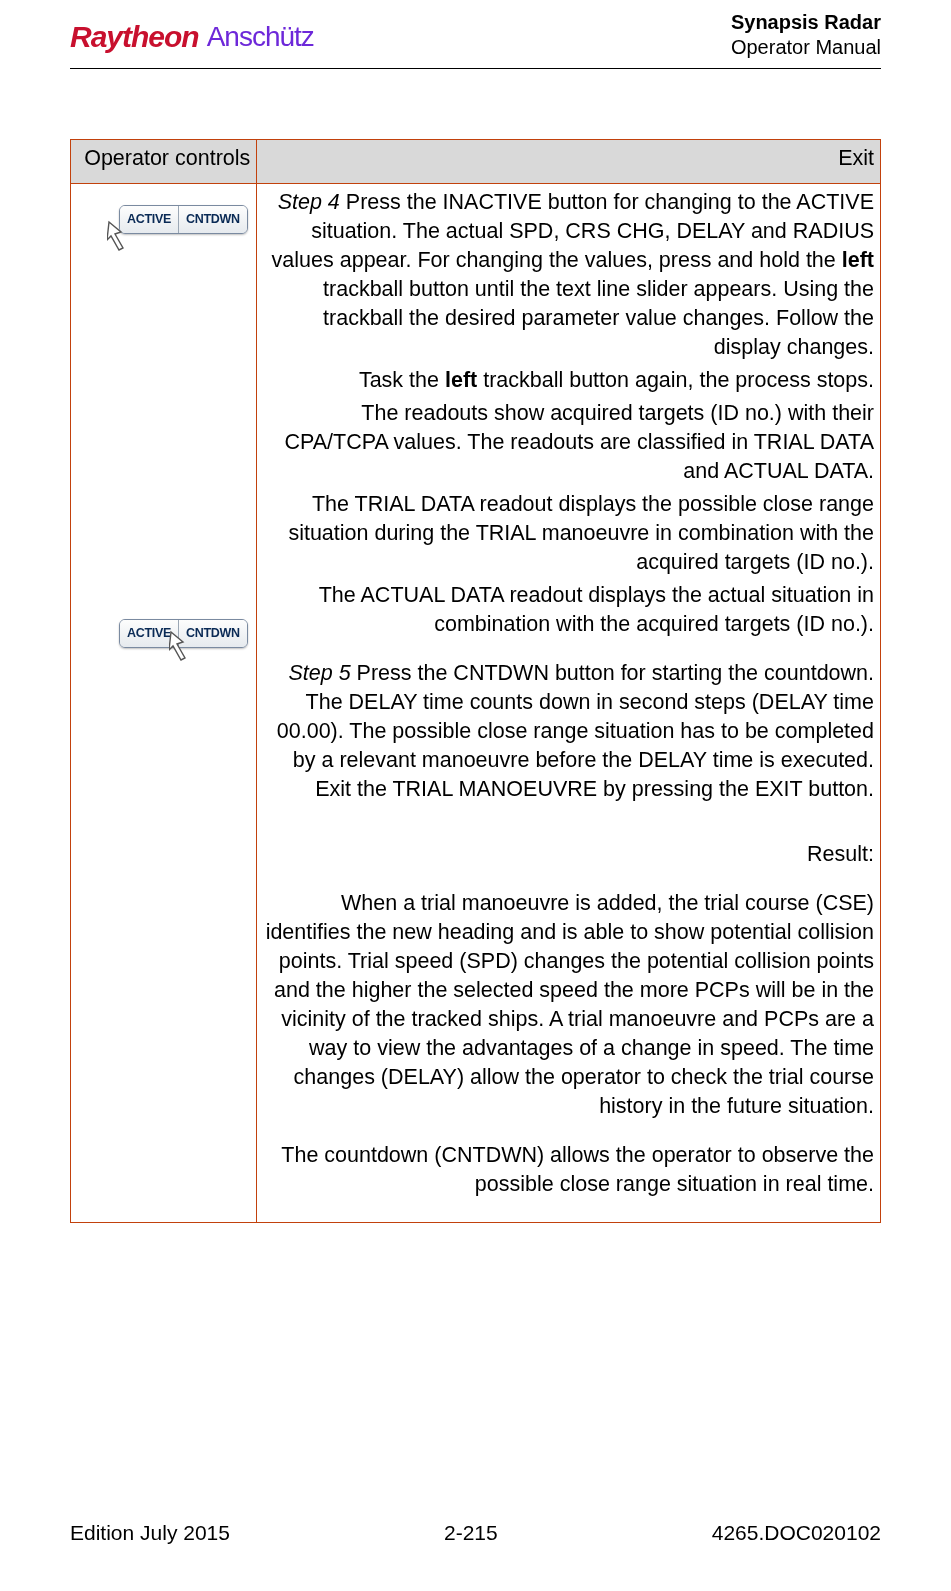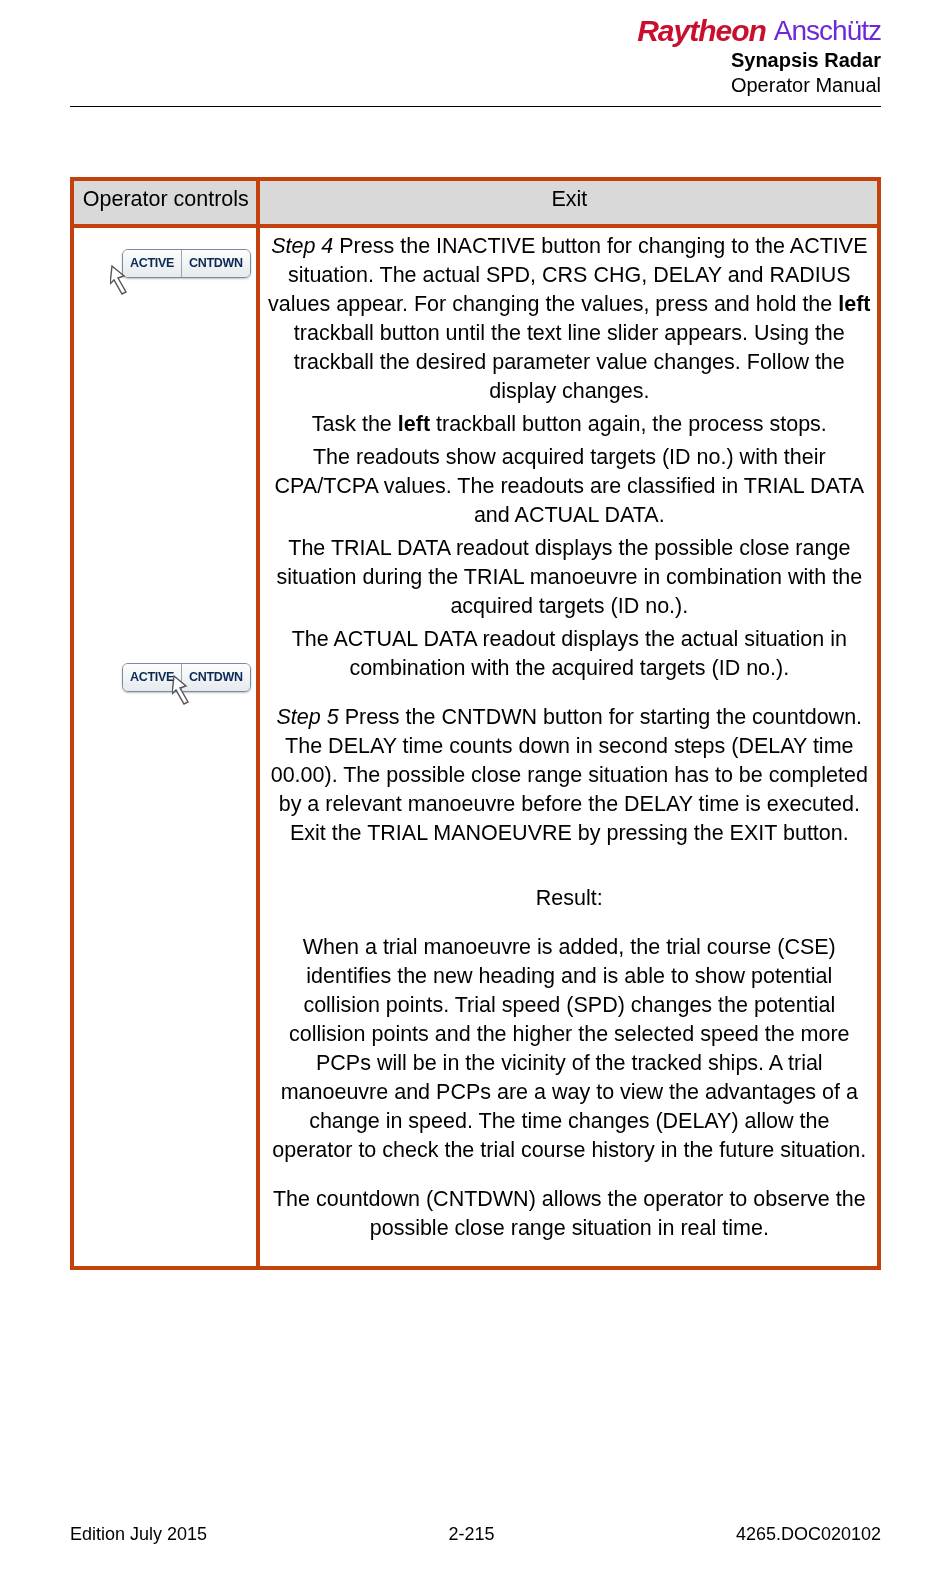--- a/index.html
+++ b/index.html
@@ -12,23 +12,22 @@
     color: #000;
     background: #fff;
     position: relative;
   }
   .page {
     padding: 10px 70px 0 70px;
   }
   .header {
     display: flex;
     justify-content: space-between;
-    align-items: flex-end;
+    align-items: center;
     margin-bottom: 8px;
-    flex-direction: column;
   }
   .logo-block {
     display: flex;
     align-items: center;
     gap: 6px;
     margin-top: 4px;
   }
   .raytheon-logo {
     font-family: Arial, sans-serif;
     font-weight: 900;
@@ -57,24 +56,24 @@
   }
   .content {
     margin-top: 70px;
   }
   table.opcontrols {
     width: 100%;
     border-collapse: collapse;
     table-layout: fixed;
   }
   table.opcontrols td, table.opcontrols th {
-    border: 4px solid #c2410c;
+    border: 1px solid #c2410c;
     padding: 4px 6px 10px 8px;
     vertical-align: top;
-    text-align: center;
+    text-align: right;
     font-size: 21.5px;
     line-height: 1.35;
   }
   table.opcontrols th {
     background: #d9d9d9;
     font-weight: 400;
   }
   col.col-controls { width: 23%; }
   col.col-task { width: 77%; }
   .step-label { font-style: italic; }
@@ -121,21 +120,21 @@
   }
   .spacer-372 { height: 372px; }
   .controls-cell { padding-top: 18px !important; }
   .footer {
     position: absolute;
     bottom: 46px;
     left: 70px;
     right: 70px;
     display: flex;
     justify-content: space-between;
-    font-size: 18px;
+    font-size: 21px;
   }
 </style>
 </head>
 <body>
 
 <div class="page">
 
   <div class="header">
     <div class="logo-block">
       <span class="raytheon-logo">Raytheon</span>

